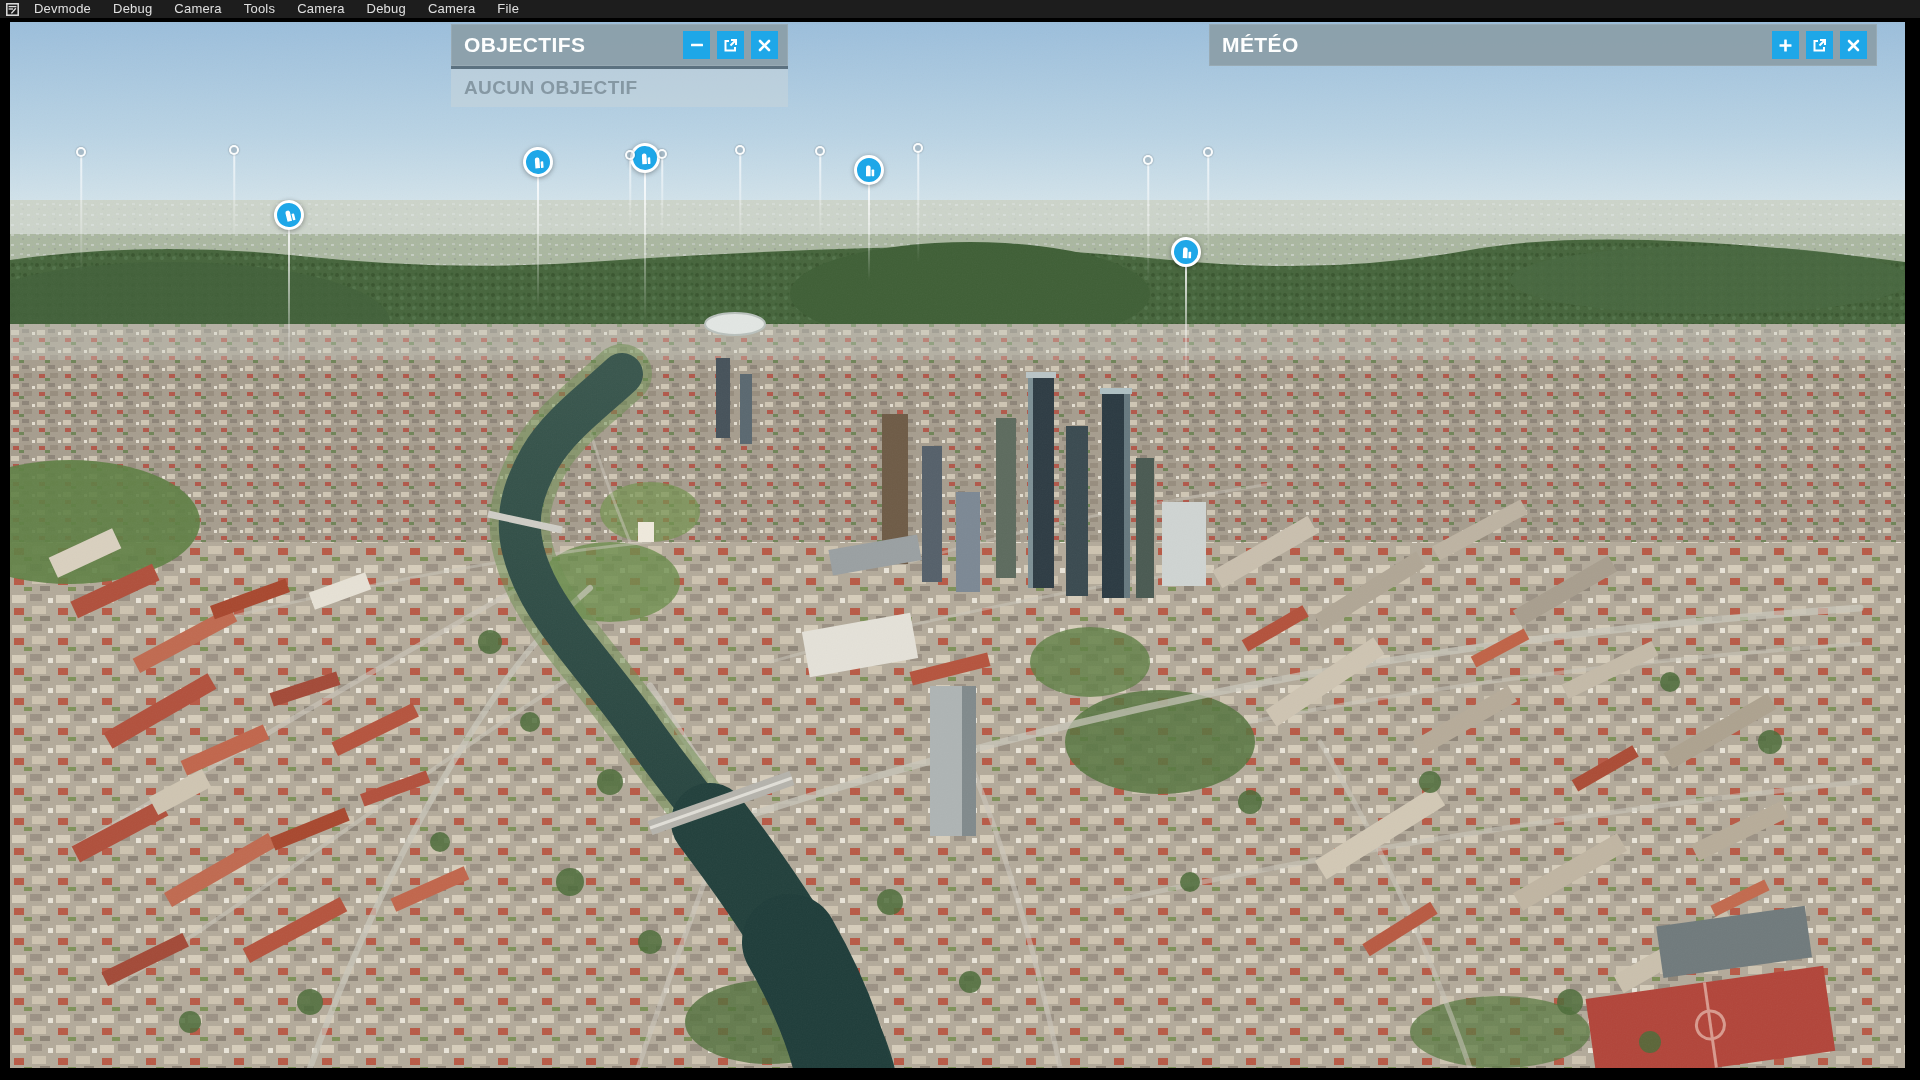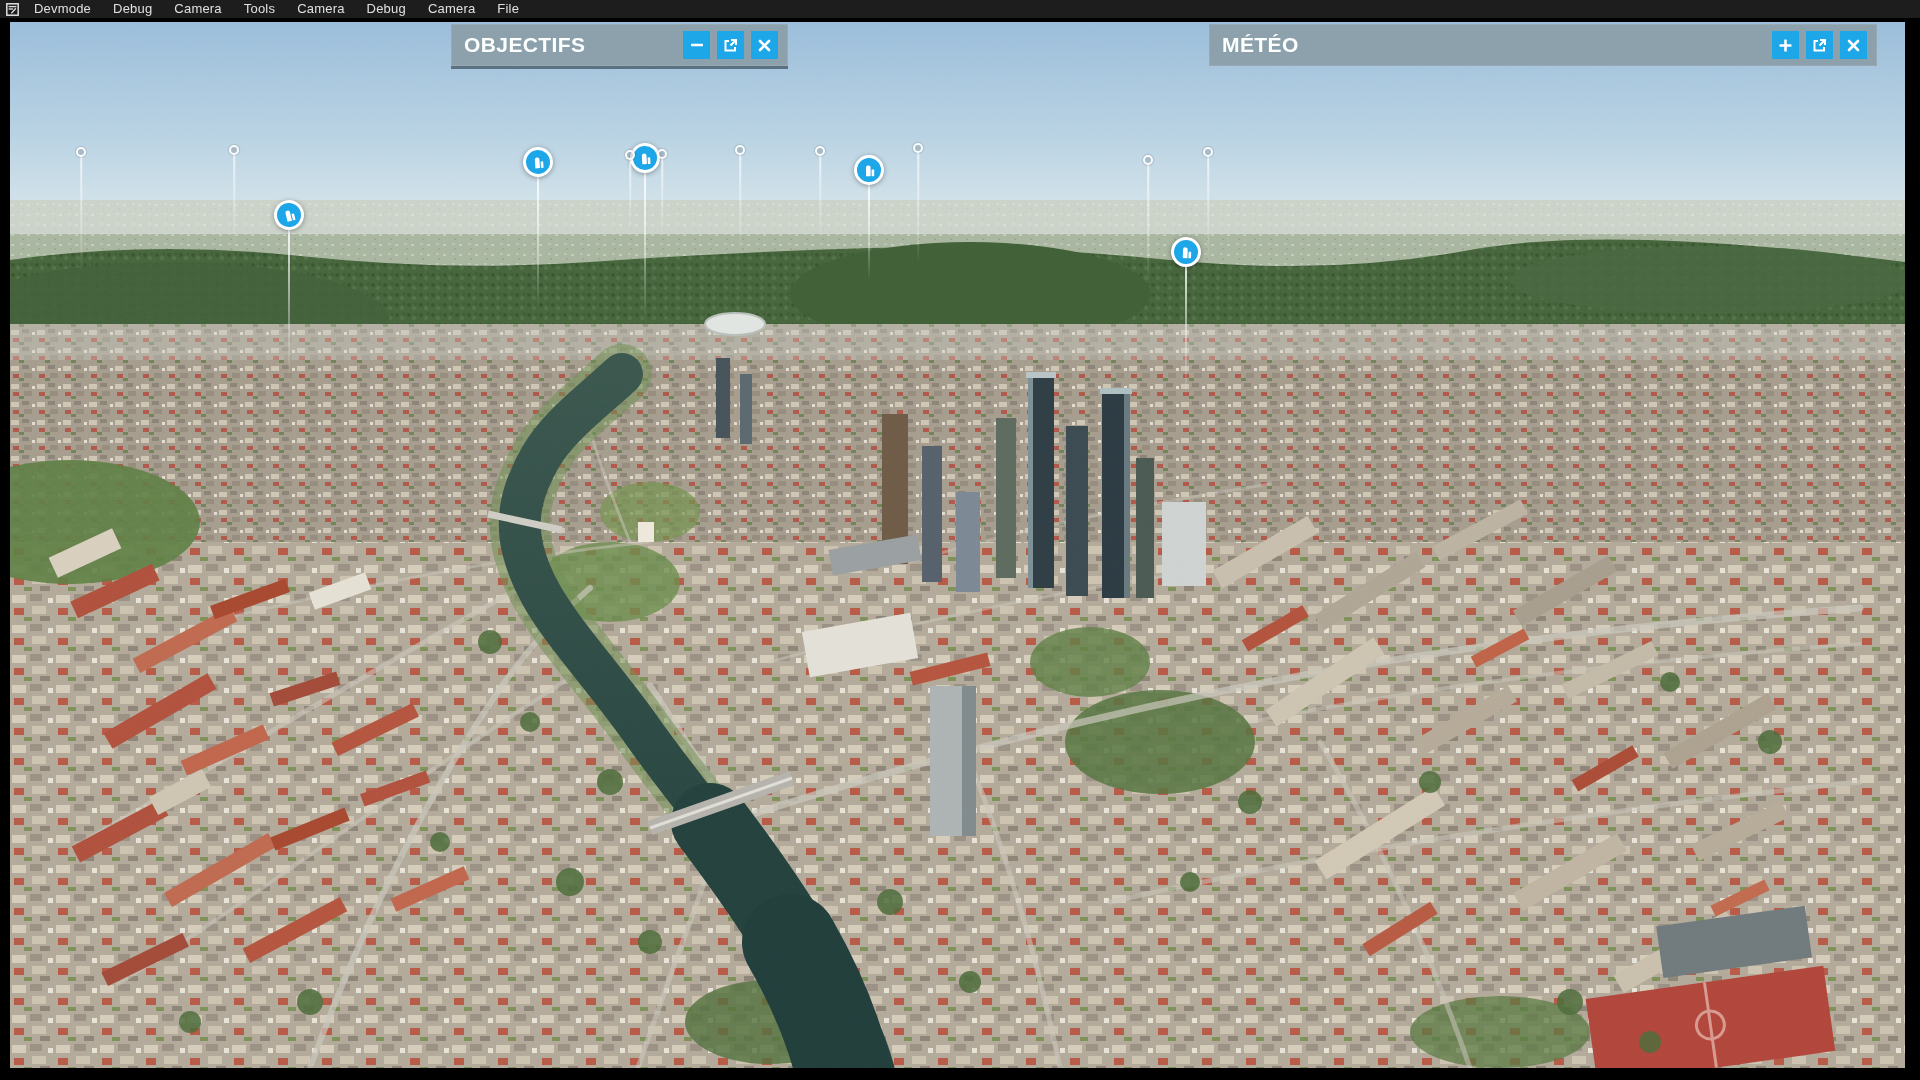--- a/index.html
+++ b/index.html
@@ -381,20 +381,23 @@
         </button>
         <button class="pbtn">
           <svg width="13" height="13" viewBox="0 0 13 13">
             <line x1="2" y1="2" x2="11" y2="11" stroke="#fff" stroke-width="2.6" stroke-linecap="round"></line>
             <line x1="11" y1="2" x2="2" y2="11" stroke="#fff" stroke-width="2.6" stroke-linecap="round"></line>
           </svg>
         </button>
       </span>
     </div>
     <div class="panel-sep"></div>
+    <div class="panel-body">
+      <span class="empty-msg">AUCUN OBJECTIF</span>
+    </div>
   </div>
 
   <div class="panel" id="weather-panel" style="left:1167px;top:2px;width:668px;margin-left:32px;">
     <div class="panel-header">
       <span class="panel-title">MÉTÉO</span>
       <span class="panel-buttons">
         <button class="pbtn">
           <svg width="15" height="15" viewBox="0 0 15 15">
             <rect x="1.5" y="6.2" width="12" height="2.6" rx="0.5" fill="#fff"></rect>
             <rect x="6.2" y="1.5" width="2.6" height="12" rx="0.5" fill="#fff"></rect>

